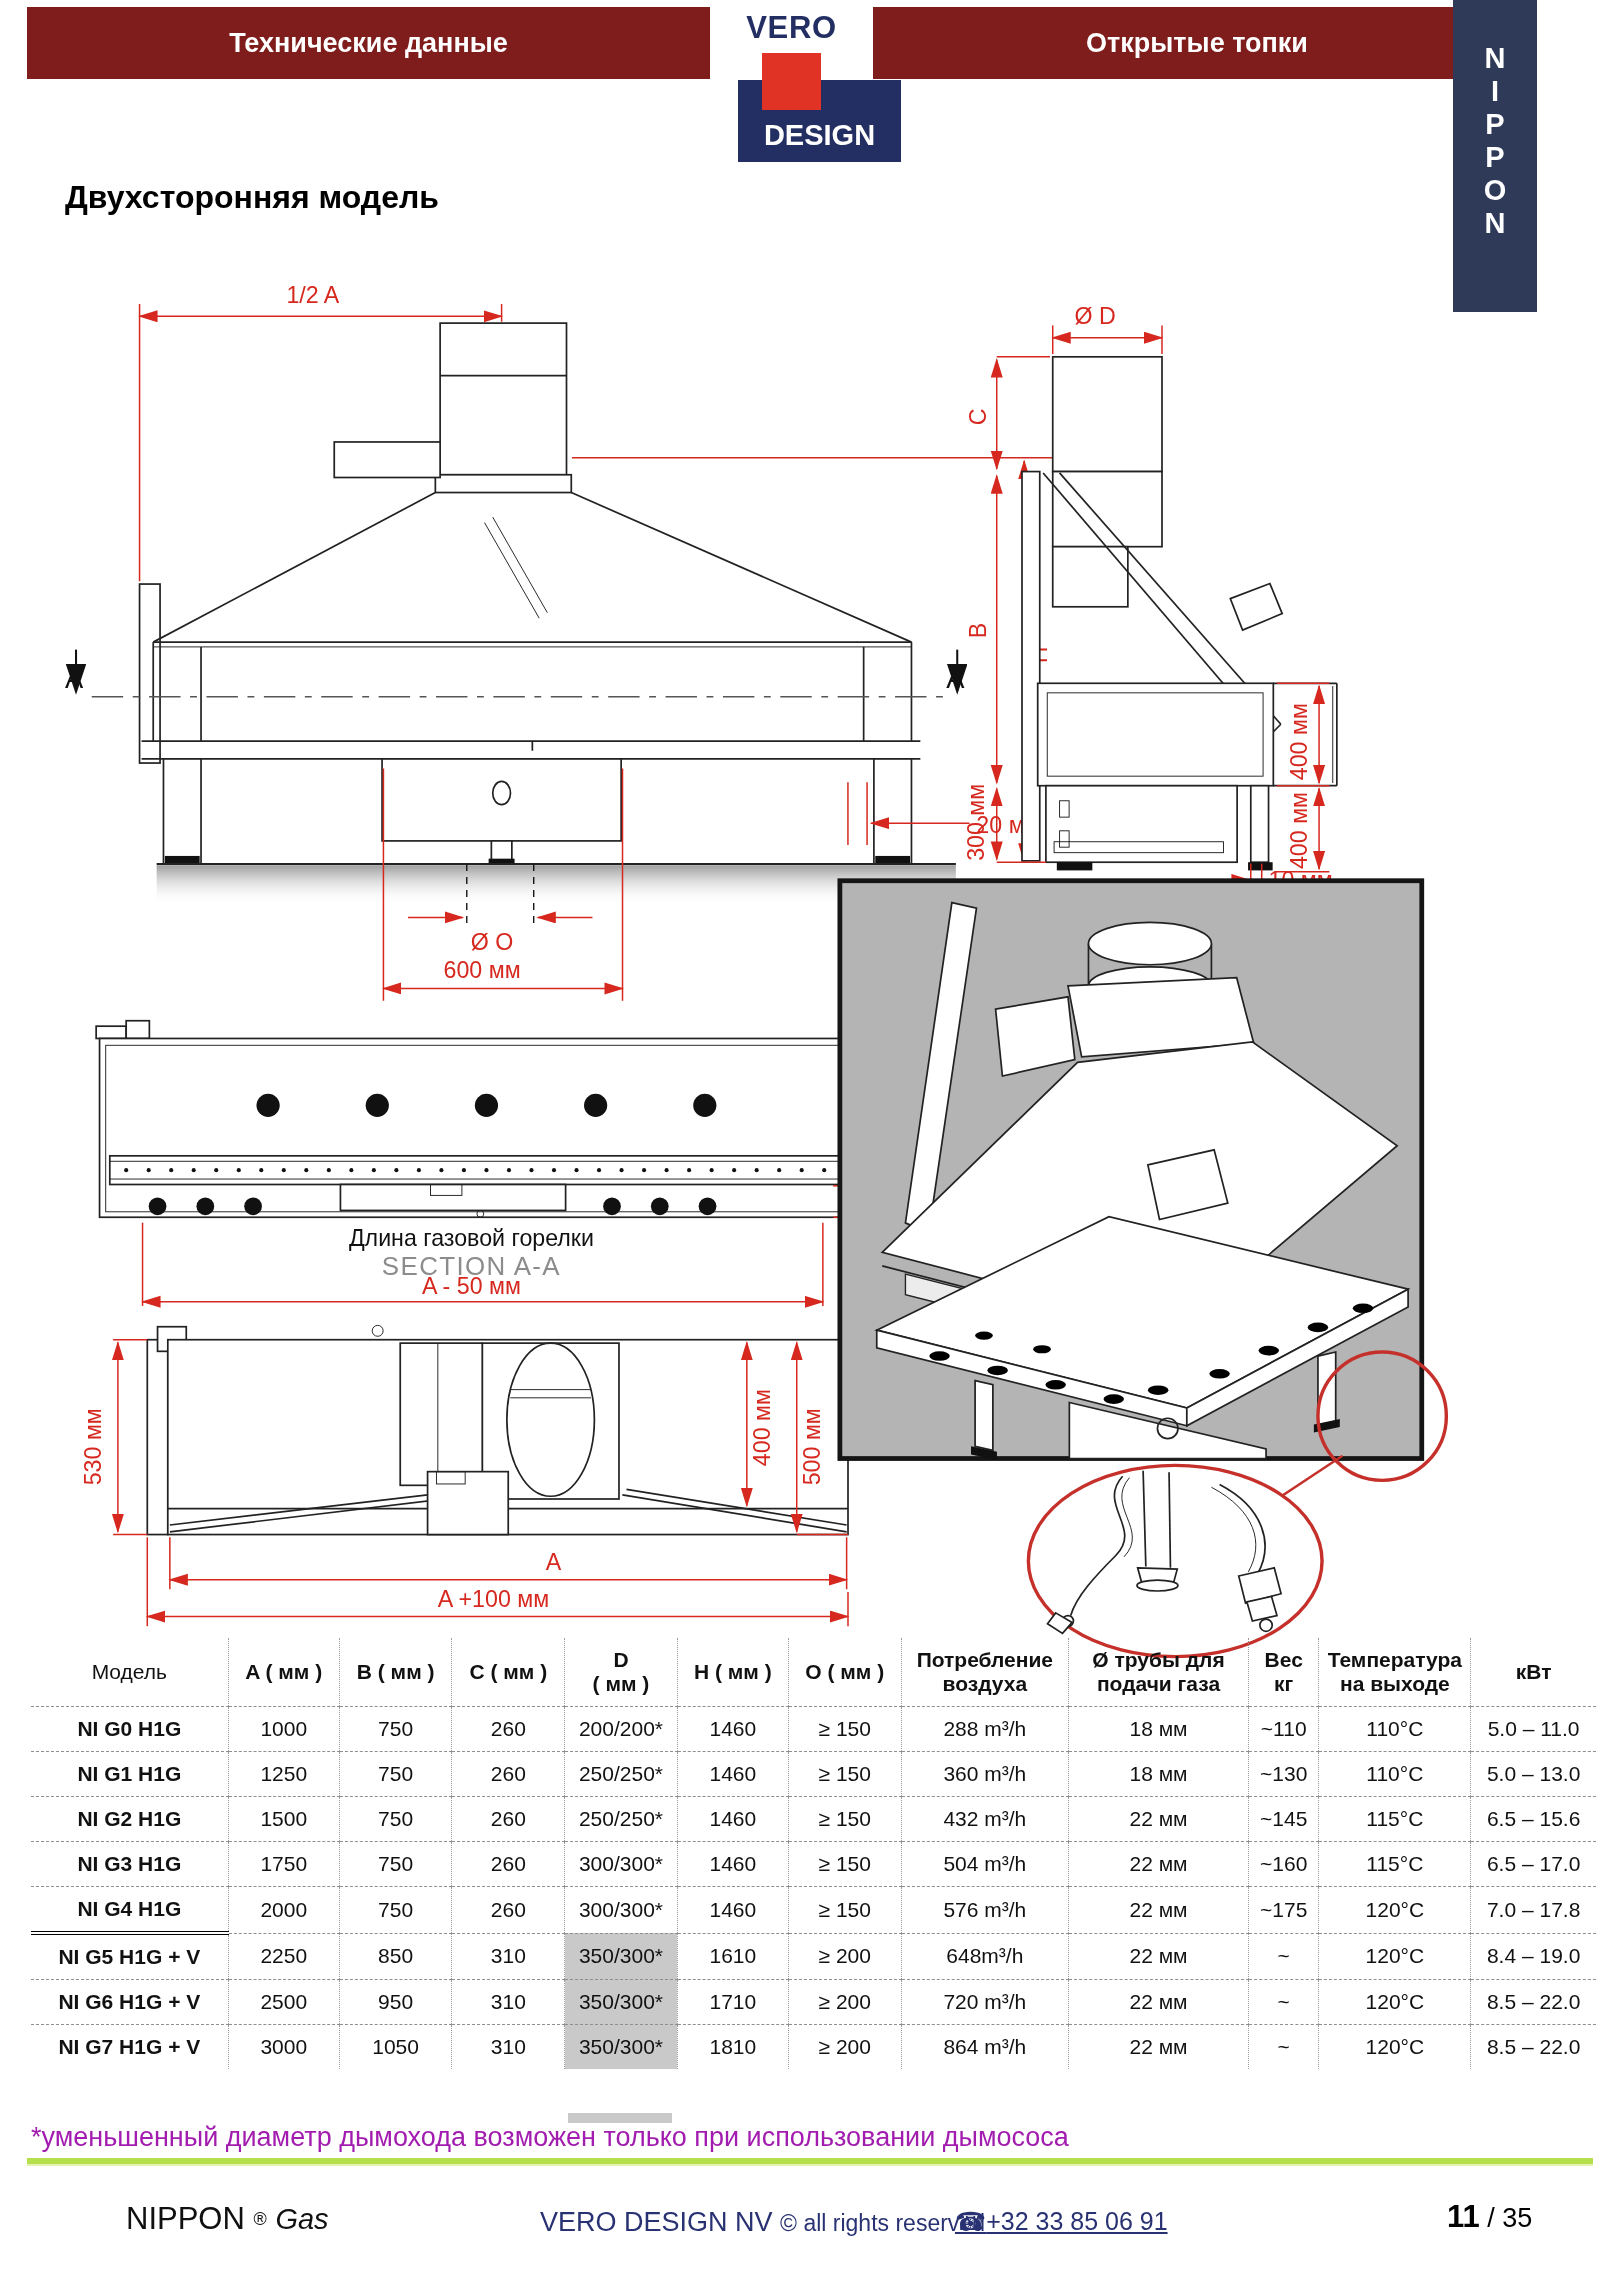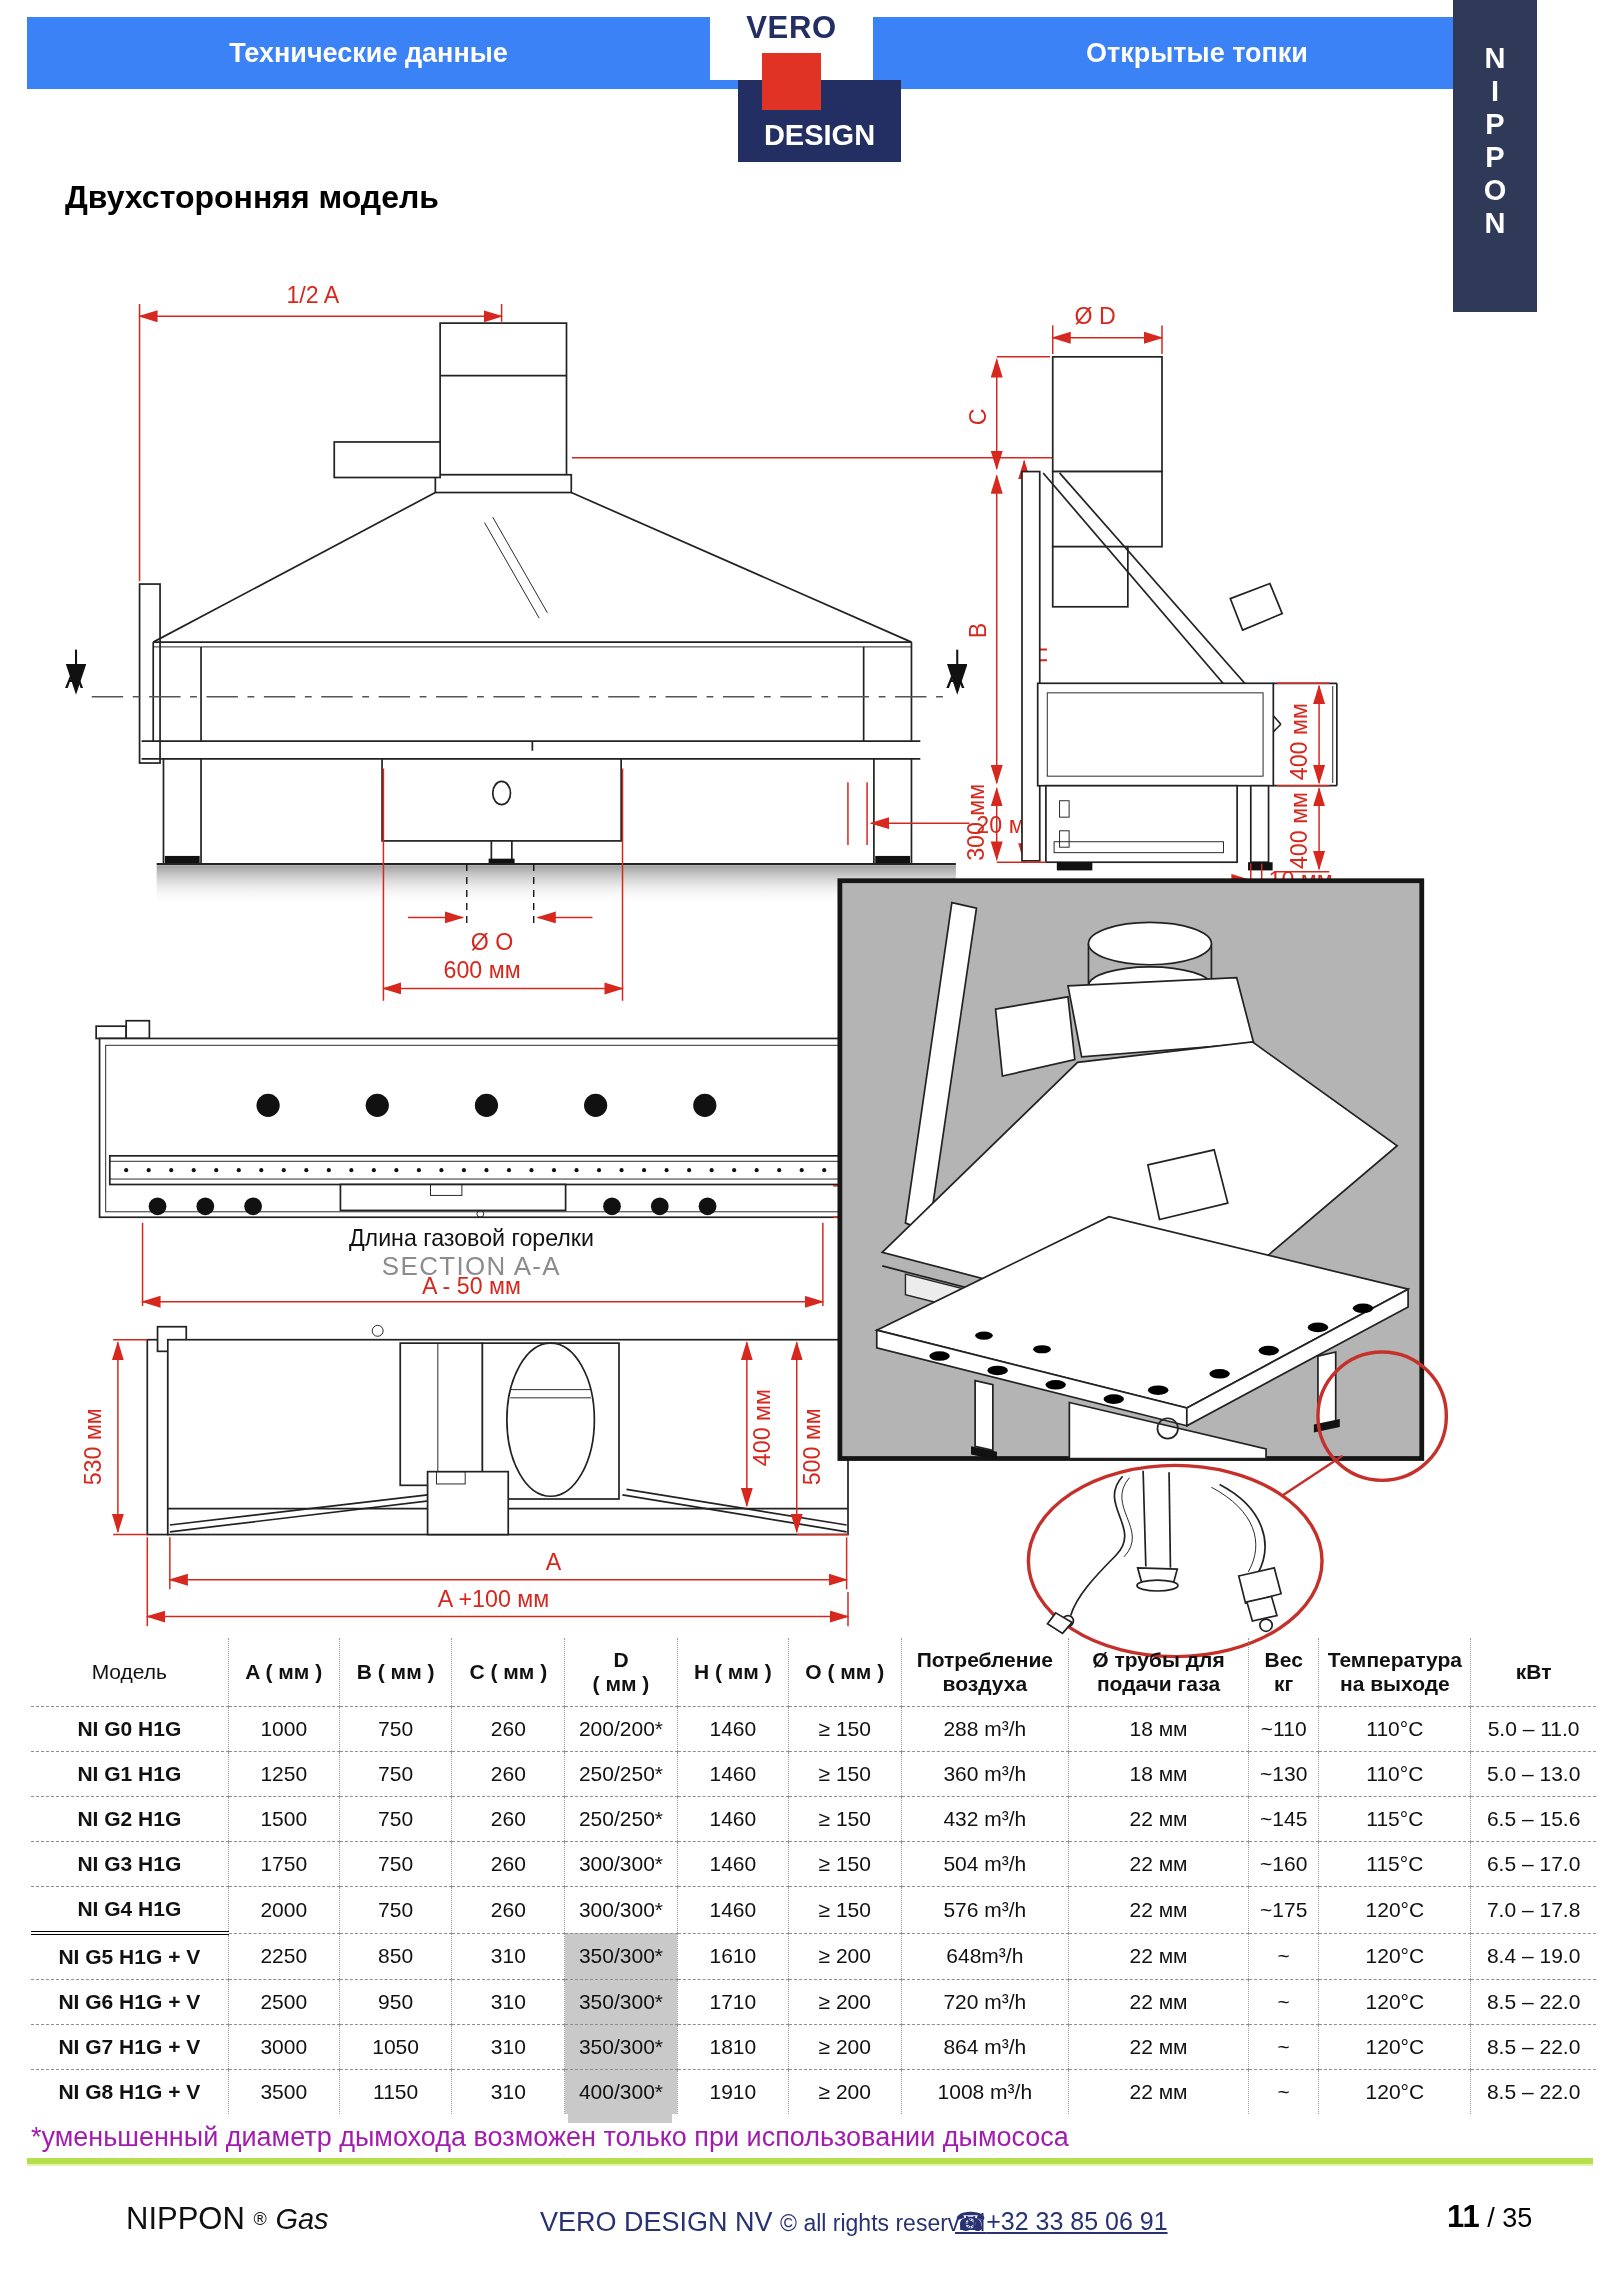--- a/index.html
+++ b/index.html
@@ -1,20 +1,20 @@
 <!DOCTYPE html>
 <html style="font-size:11px"><head>
 <meta charset="utf-8">
 <style>
   html,body{margin:0;padding:0;background:#888;}
   #page{position:relative;width:1617px;height:2284px;background:#fff;
         font-family:"Liberation Sans",sans-serif;color:#111;overflow:hidden;}
   .abs{position:absolute;}
   
-  #header-bar{left:27px;top:17px;width:1510px;height:72px;background:#3b82f6;display:flex;}
+  #header-bar{left:27px;top:7px;width:1510px;height:72px;background:#7f1d1d;display:flex;}
   .hdr-seg{color:#fff;font-size:27px;font-weight:bold;display:flex;align-items:center;justify-content:center;}
   #hdr-left{width:683px;}
   #hdr-right{position:absolute;left:830px;top:0;width:680px;height:72px;}
   #logo{left:710px;top:2px;width:163px;height:160px;z-index:5;}
   #logo .lg-top{position:absolute;left:0;top:0;width:163px;height:78px;background:#fff;
       display:flex;align-items:flex-start;justify-content:center;}
   #logo .lg-top span{font-size:31px;font-weight:bold;color:#232e63;margin-top:8px;letter-spacing:0.7px;}
   #logo .lg-bot{position:absolute;left:0;top:78px;width:163px;height:82px;background:#232e63;
       display:flex;align-items:flex-end;justify-content:center;margin-left:28px;}
   #logo .lg-bot span{font-size:29px;font-weight:bold;color:#fff;margin-bottom:9.6px;}
@@ -530,34 +530,20 @@
       <td>310</td>
       <td class="gray">350/300*</td>
       <td>1810</td>
       <td>≥ 200</td>
       <td>864 m³/h</td>
       <td>22 мм</td>
       <td>~</td>
       <td>120°C</td>
       <td>8.5 – 22.0</td>
     </tr>
-        <tr>
-      <td>NI G8 H1G + V</td>
-      <td>3500</td>
-      <td>1150</td>
-      <td>310</td>
-      <td class="gray">400/300*</td>
-      <td>1910</td>
-      <td>≥ 200</td>
-      <td>1008 m³/h</td>
-      <td>22 мм</td>
-      <td>~</td>
-      <td>120°C</td>
-      <td>8.5 – 22.0</td>
-    </tr>
       </tbody>
   </table>
 
   <div id="d-stub" class="abs"></div>
   <div id="footnote" class="abs">*уменьшенный диаметр дымохода возможен только при использовании дымососа</div>
   <div id="green-line" class="abs"></div>
 
   <div id="footer-brand" class="abs">
     <span>NIPPON</span>
     <span class="reg">®</span>

